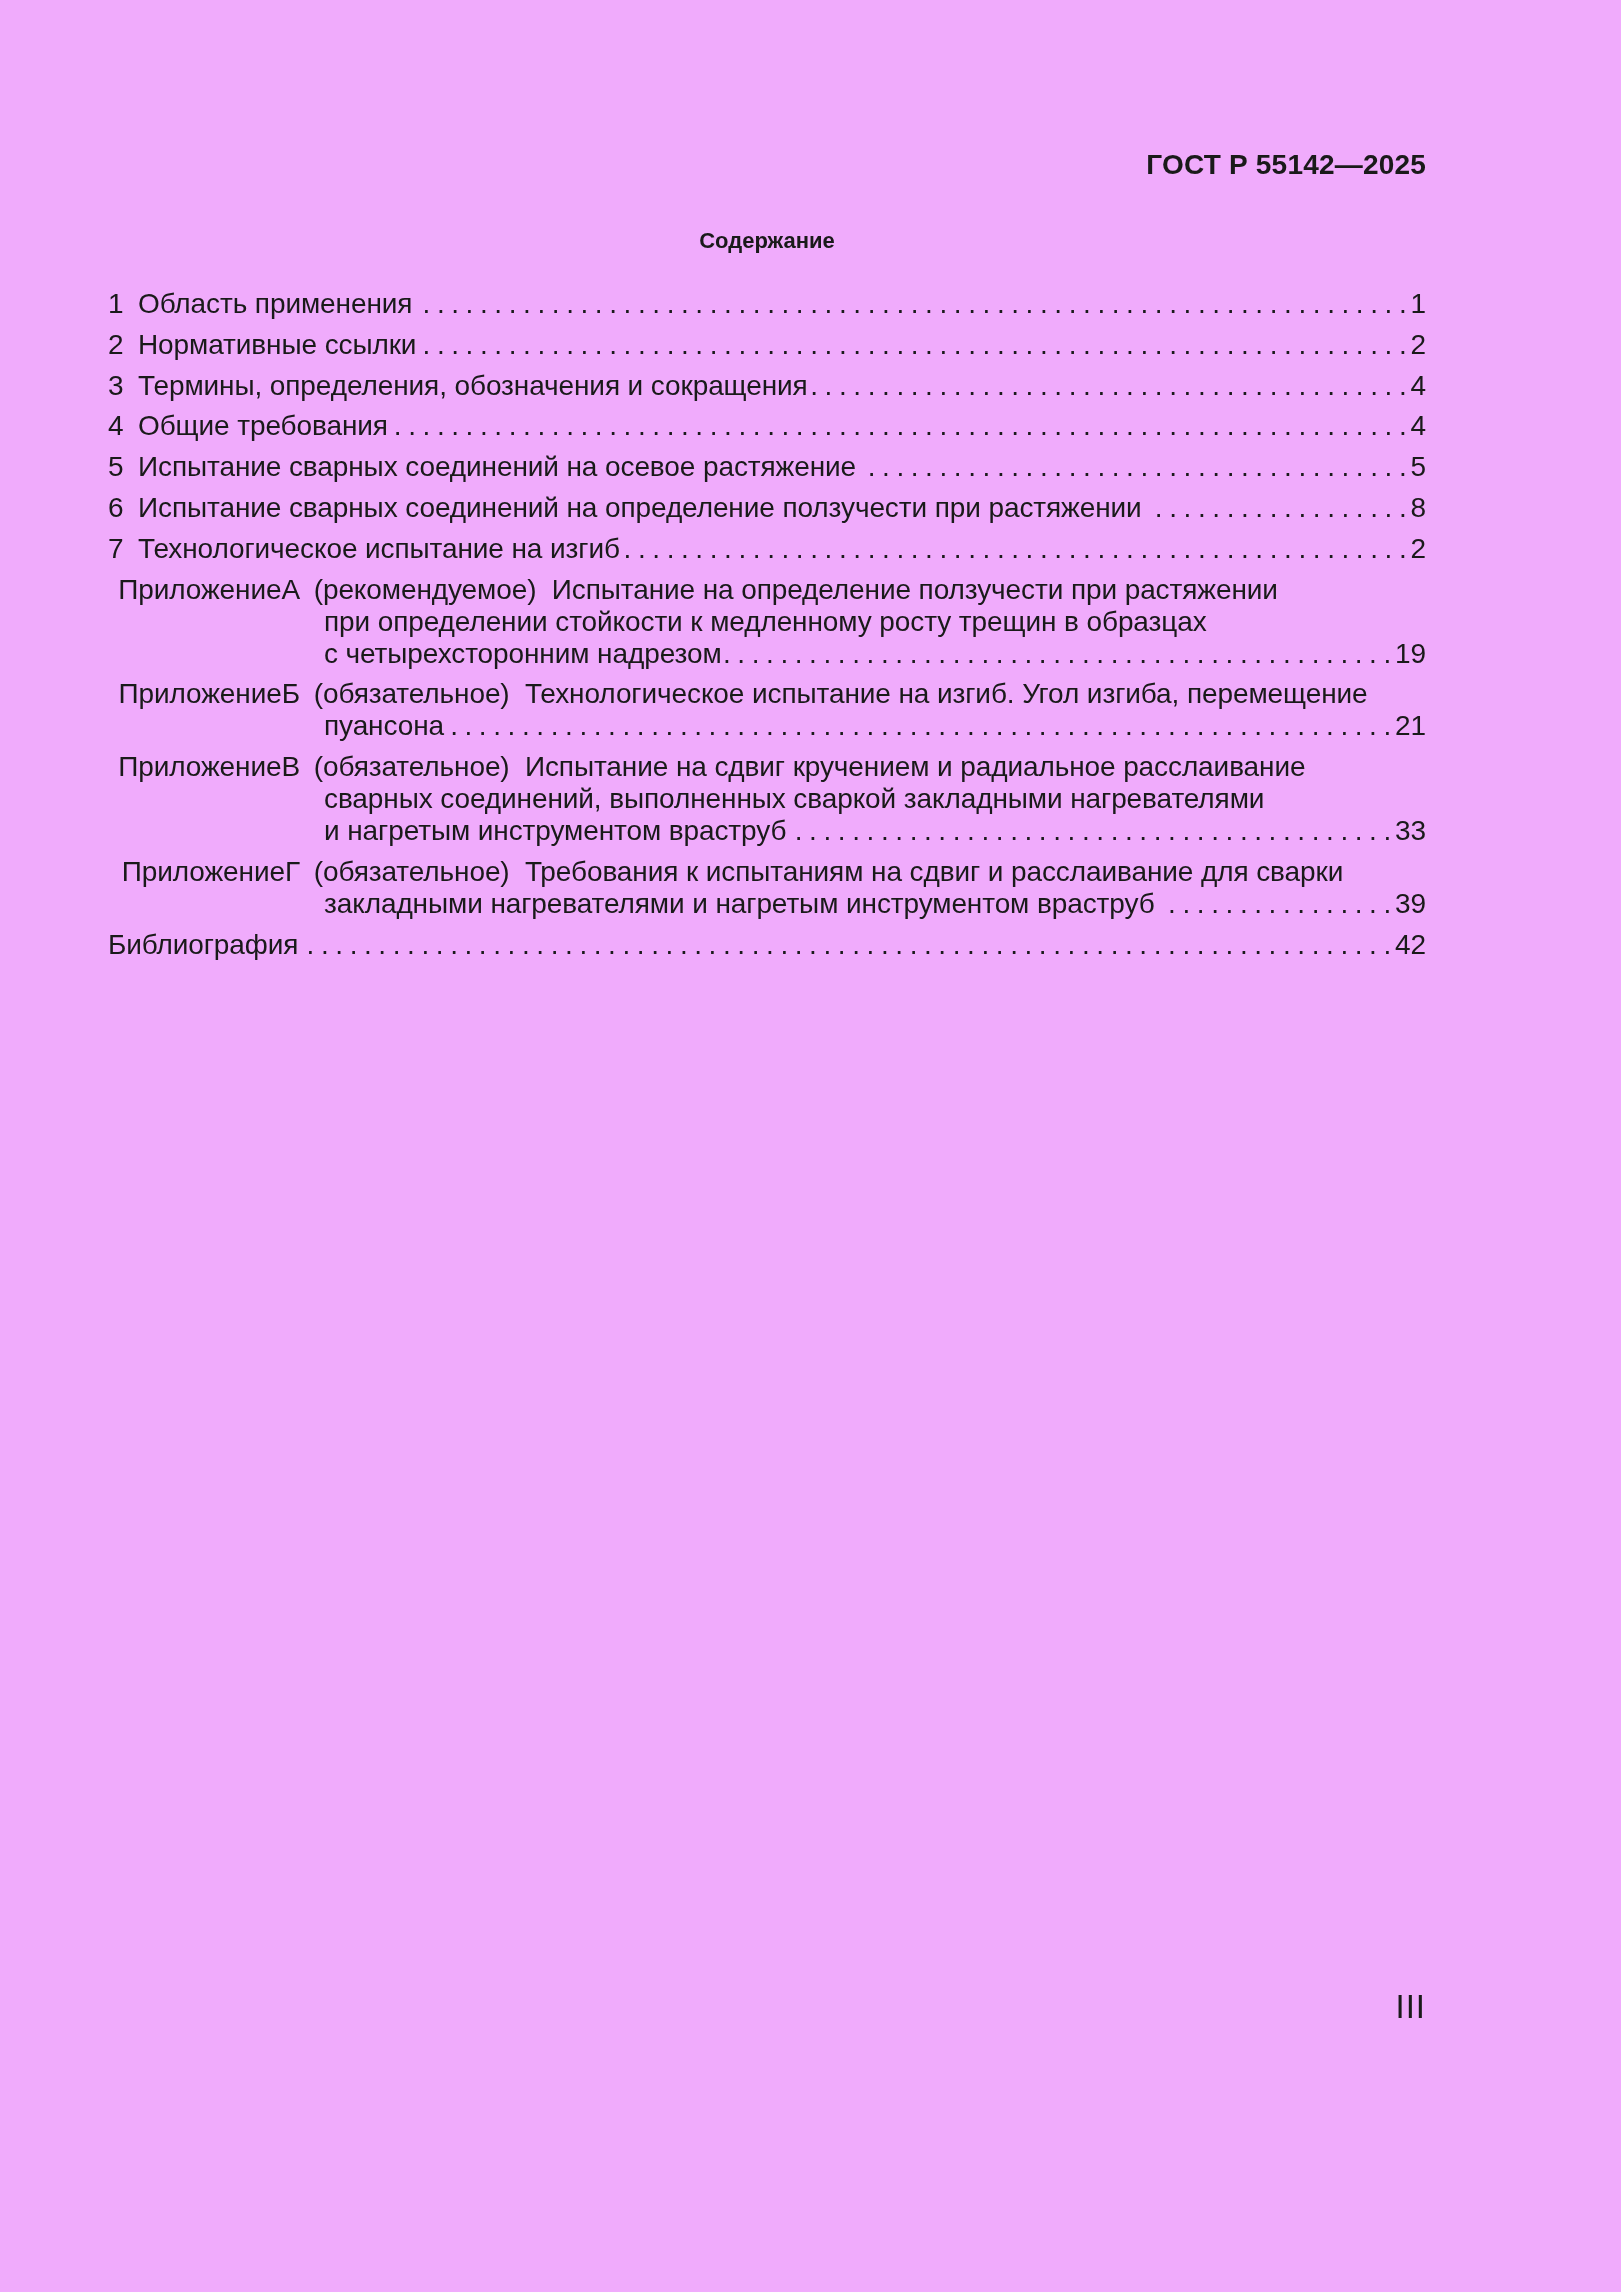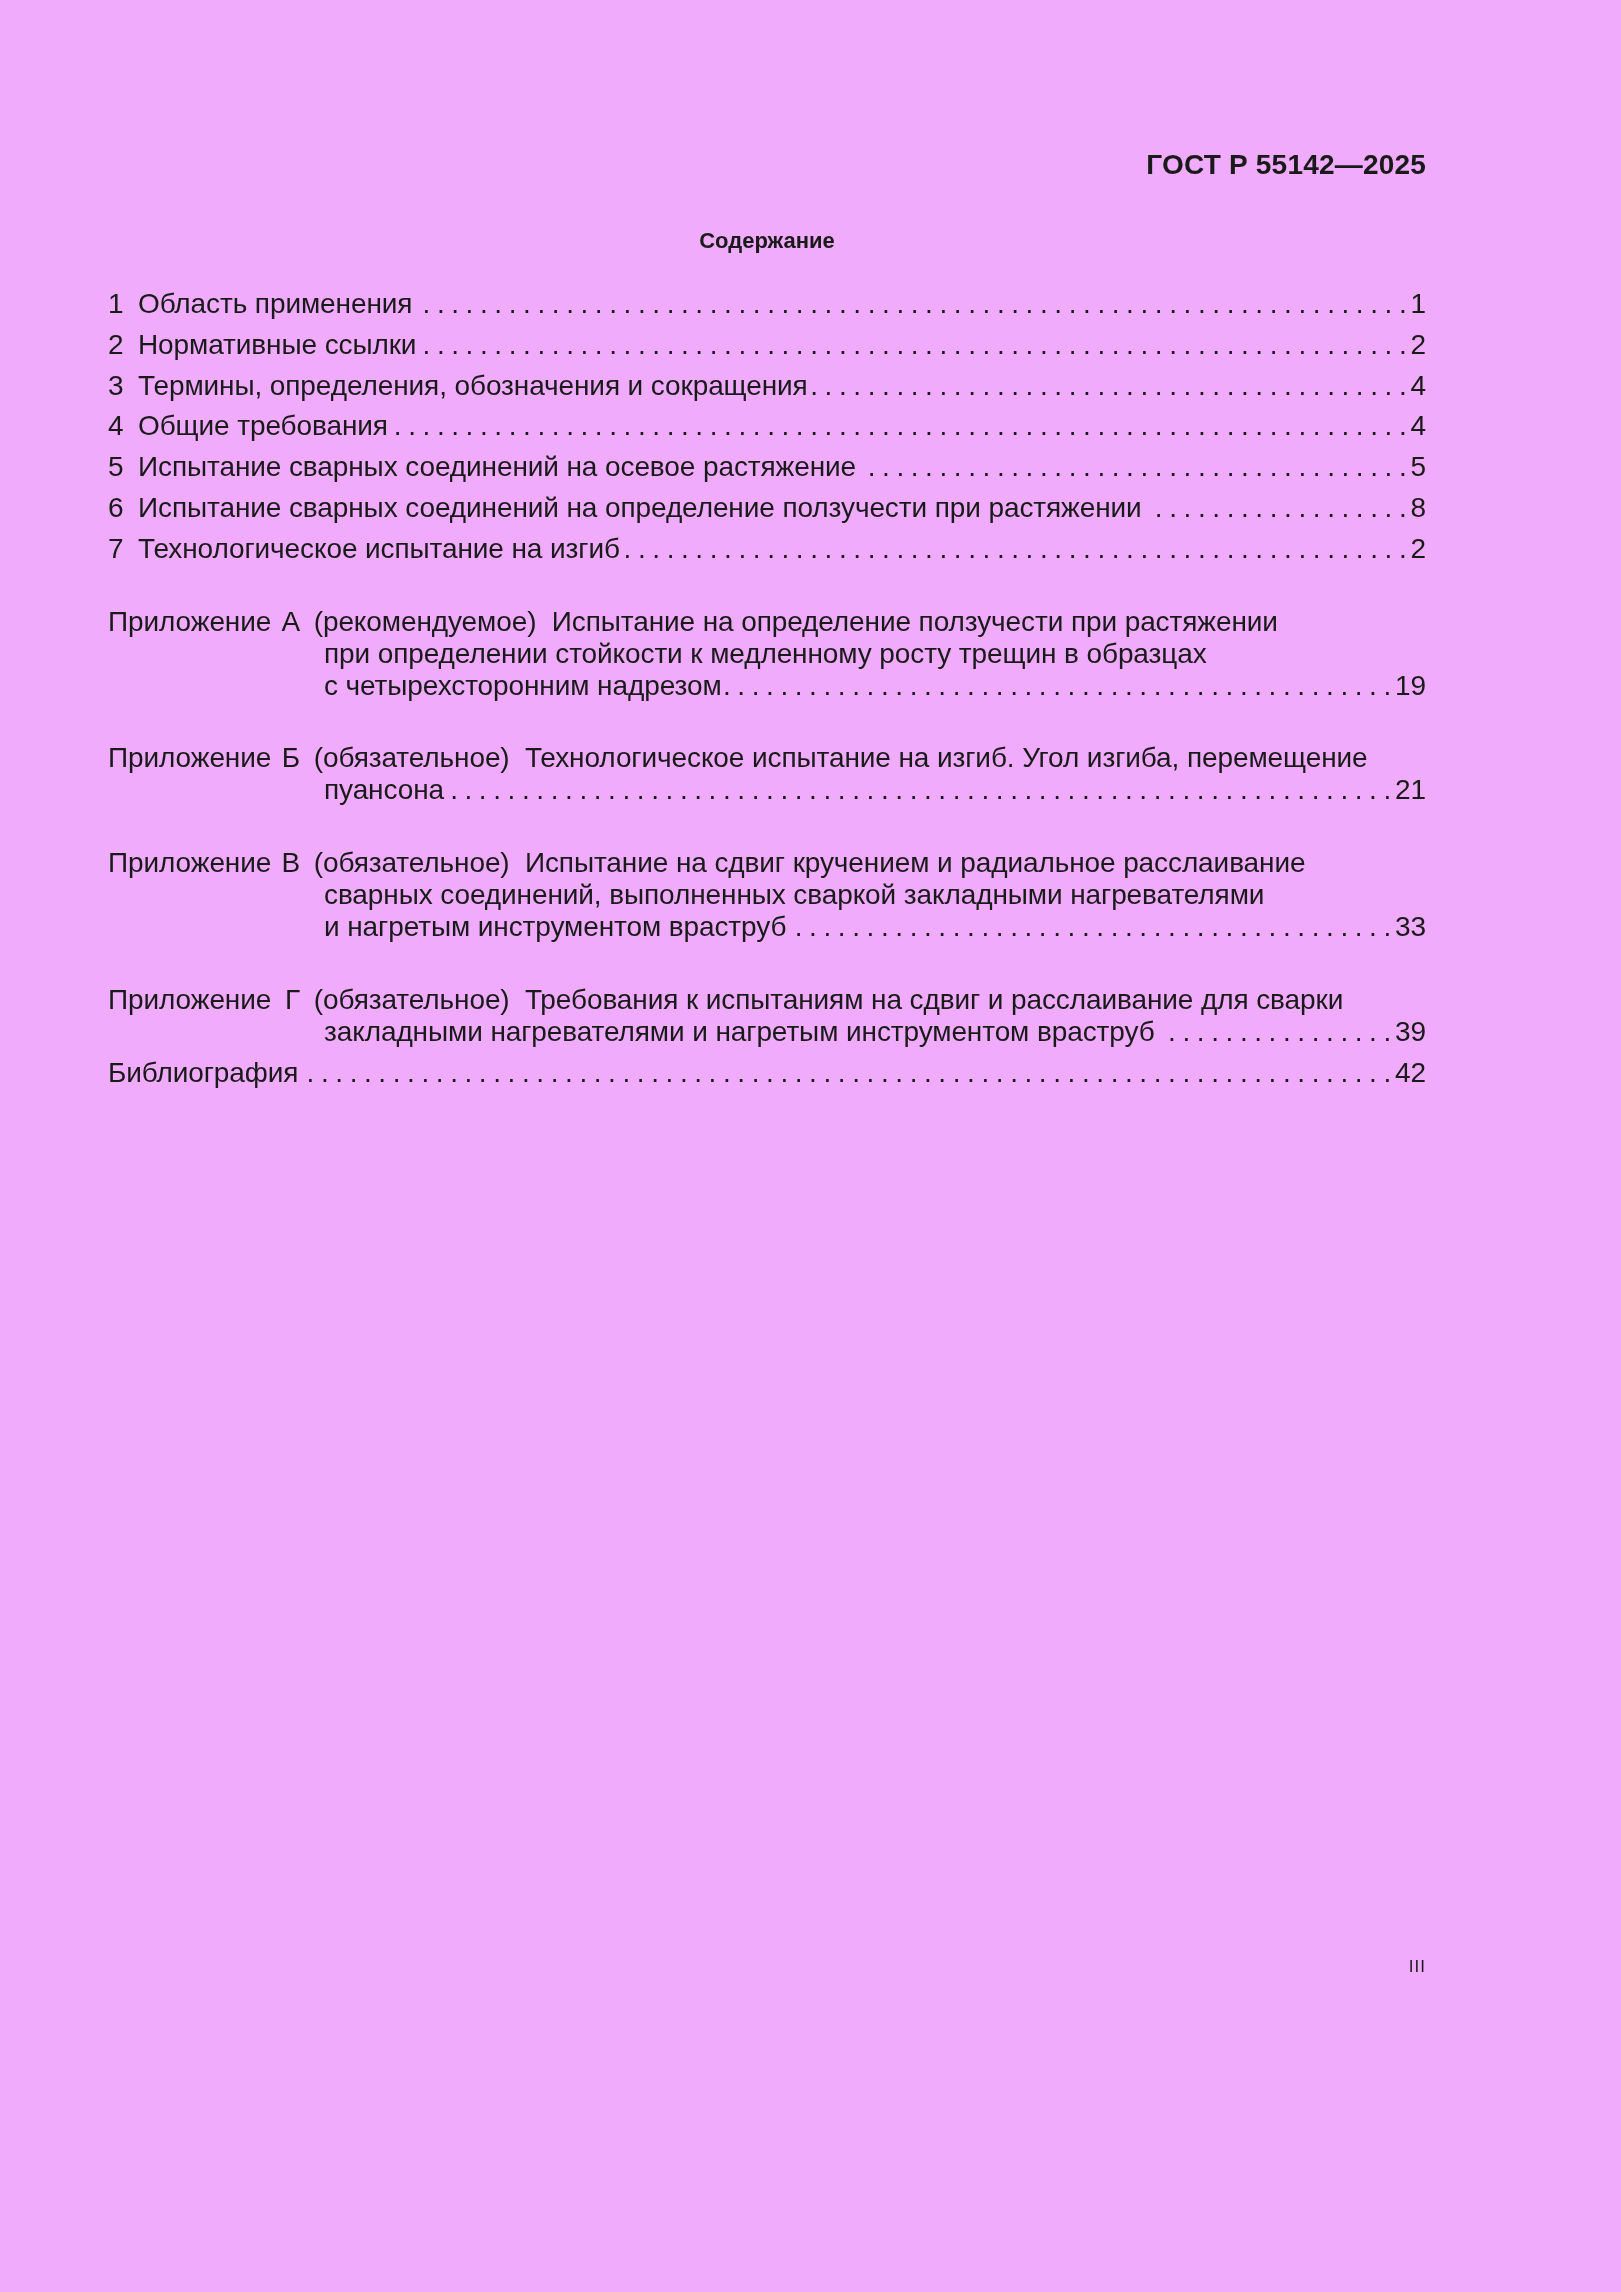--- a/index.html
+++ b/index.html
@@ -24,32 +24,32 @@
   }
   .toc{
     position:absolute;top:288px;left:108px;width:1318px;
     font-size:28px;line-height:32px;letter-spacing:-0.1px;
   }
   .entry{margin-top:8.8px;}
   .entry:first-child{margin-top:0;}
   .line{display:flex;align-items:baseline;white-space:pre;}
   .cont{padding-left:216px;}
   .num{flex:0 0 30px;}
-  .applabel{flex:0 0 192px;display:flex;justify-content:space-between;margin-right:13.7px;margin-top:32px;}
+  .applabel{flex:0 0 192px;display:flex;justify-content:flex-end;margin-right:13.7px;}
   .t{flex:0 1 auto;}
   .leader{
     flex:1 1 13.7px;min-width:0;
     overflow:hidden;white-space:nowrap;direction:rtl;
     margin-left:3.9px;margin-right:3.9px;
     word-spacing:-1px;
   }
   .pg{flex:0 0 auto;}
   .folio{
-    position:absolute;top:1951px;left:108px;width:1318px;
-    text-align:right;font-size:17px;line-height:32px;letter-spacing:1px;
+    position:absolute;top:1991px;left:108px;width:1318px;
+    text-align:right;font-size:33px;line-height:32px;letter-spacing:1px;
   }
 </style>
 </head>
 <body>
 
 <div class="page">
   <div class="doc-header">ГОСТ Р 55142—2025</div>
   <div class="doc-title">Содержание</div>
   <div class="toc">
       <div class="entry">

